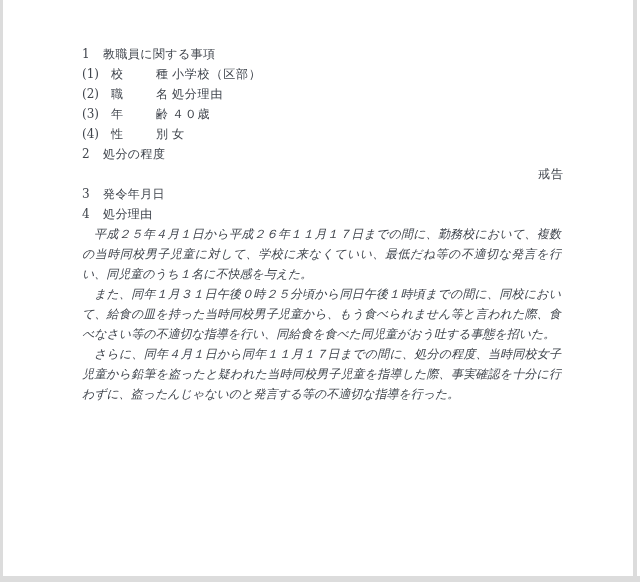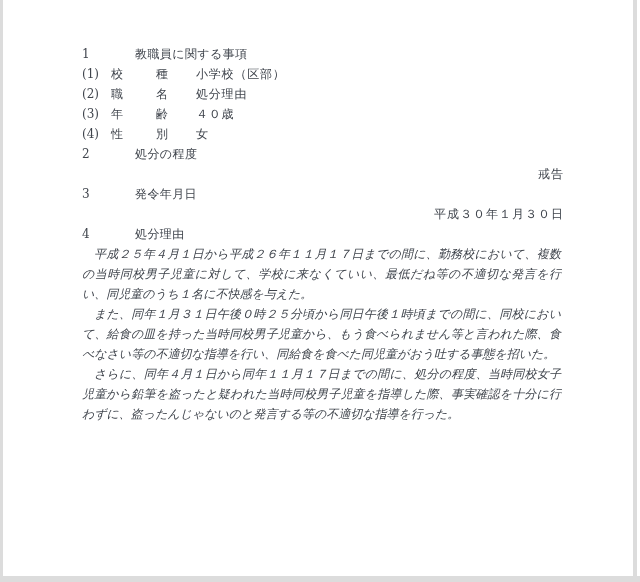--- a/index.html
+++ b/index.html
@@ -39,28 +39,28 @@
   .doc {
     position: absolute;
     left: 82px;
     top: 44px;
     width: 482px;
     font-size: 12px;
     line-height: 20px;
   }
   .row { display: flex; }
   .sec-num { width: 21px; flex: 0 0 21px; }
-  .sec-title { letter-spacing: 0.4px; margin-left: 32px; }
+  .sec-title { letter-spacing: 0.4px; }
   .kv-num { width: 29px; flex: 0 0 29px; }
   .kv-label {
     width: 57px; flex: 0 0 57px;
     display: flex;
     justify-content: space-between;
   }
-  .kv-value { margin-left: 28px; letter-spacing: 0.8px; }
+  .kv-value { margin-left: 4px; letter-spacing: 0.8px; }
   .sub-content { padding-left: 25px; letter-spacing: 1px; text-align: right; }
   .paragraphs p {
     margin: 0;
     width: 479px;
     text-indent: 12px;
     text-align: justify;
     font-style: italic;
   }
 </style>
 </head>
@@ -117,21 +117,20 @@
     <div class="row">
       <span class="sec-num">2</span>
       <span class="sec-title">処分の程度</span>
     </div>
     <div class="sub-content">戒告</div>
 
     <div class="row">
       <span class="sec-num">3</span>
       <span class="sec-title">発令年月日</span>
     </div>
-    <div class="sub-content">平成３０年１月３０日</div>
 
     <div class="row">
       <span class="sec-num">4</span>
       <span class="sec-title">処分理由</span>
     </div>
 
     <div class="paragraphs">
       <p>平成２５年４月１日から平成２６年１１月１７日までの間に、勤務校において、複数の当時同校男子児童に対して、学校に来なくていい、最低だね等の不適切な発言を行い、同児童のうち１名に不快感を与えた。</p>
       <p>また、同年１月３１日午後０時２５分頃から同日午後１時頃までの間に、同校において、給食の皿を持った当時同校男子児童から、もう食べられません等と言われた際、食べなさい等の不適切な指導を行い、同給食を食べた同児童がおう吐する事態を招いた。</p>
       <p>さらに、同年４月１日から同年１１月１７日までの間に、処分の程度、当時同校女子児童から鉛筆を盗ったと疑われた当時同校男子児童を指導した際、事実確認を十分に行わずに、盗ったんじゃないのと発言する等の不適切な指導を行った。</p>

